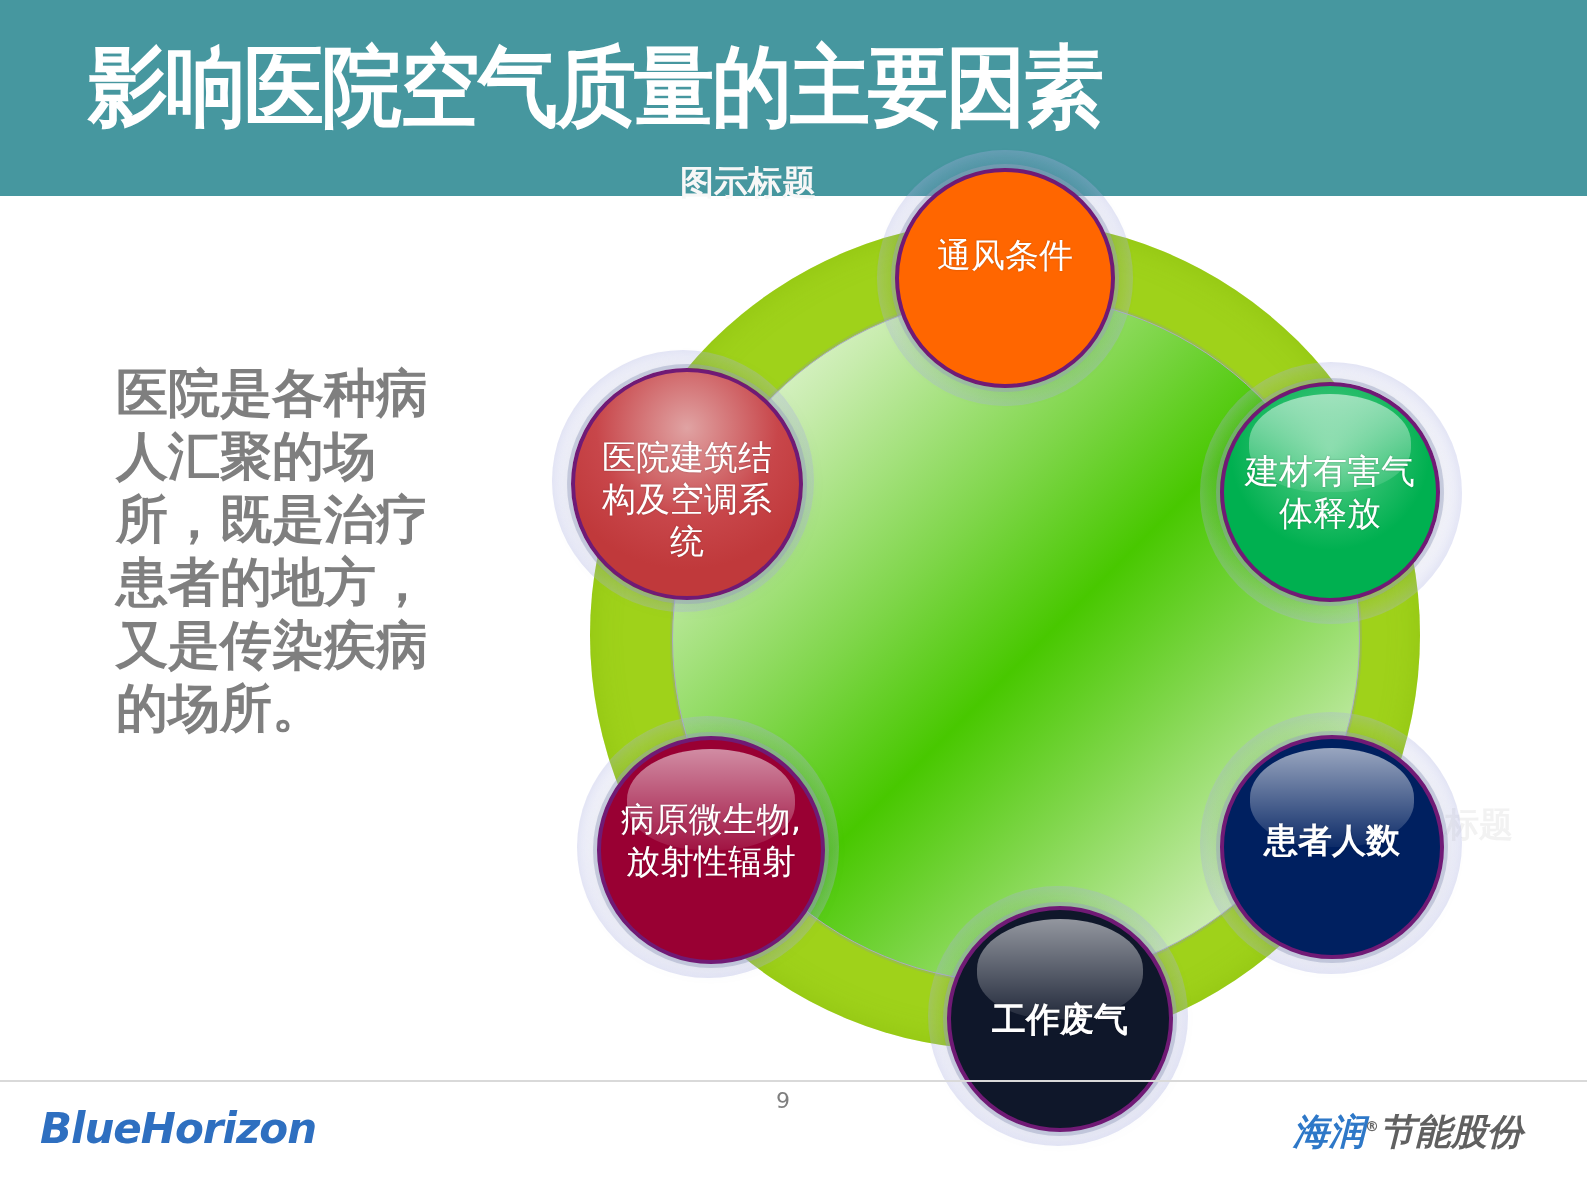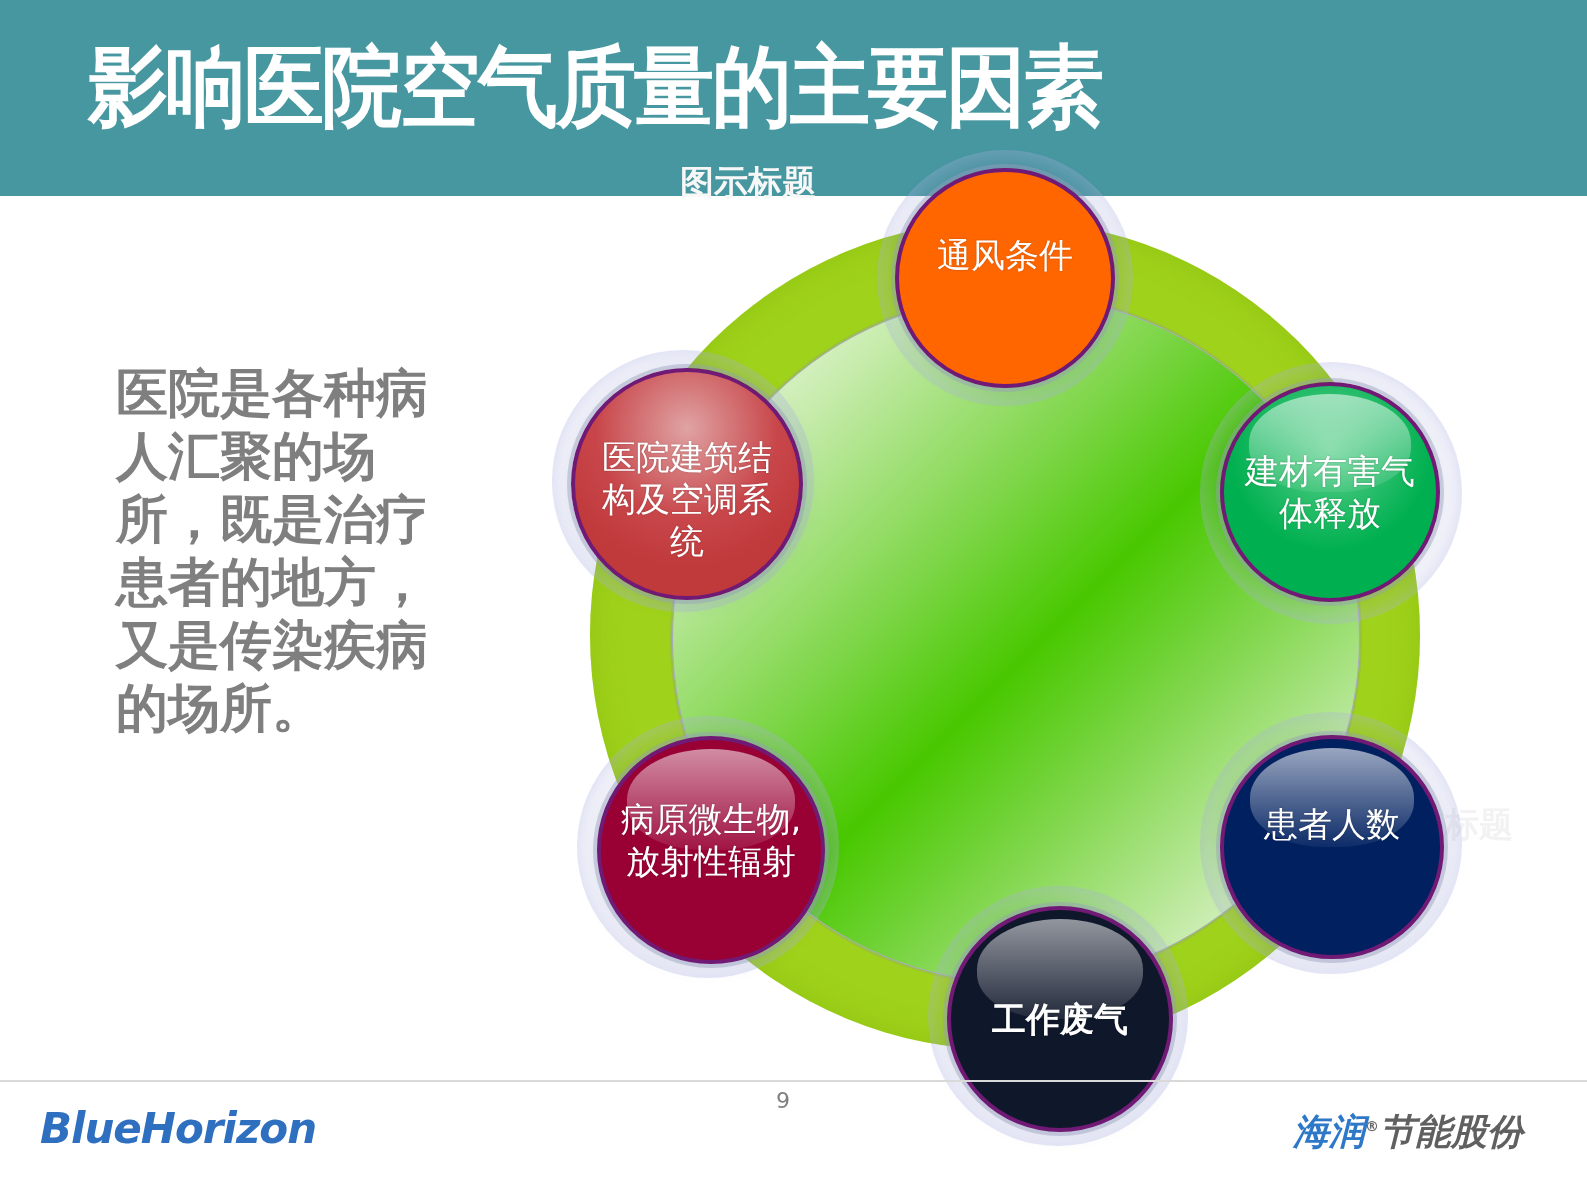--- a/index.html
+++ b/index.html
@@ -109,21 +109,21 @@
 
 <div class="node-halo" style="left:1200px; top:362px; width:262px; height:262px;"></div>
 <div class="node-disc" style="left:1220px; top:382px; width:212px; height:212px; background:radial-gradient(circle at 50% 30%, #5fd08f 0%, #00b050 55%);">
   <div class="gloss"></div>
   <span class="node-label" style="width:180px;">建材有害气体释放</span>
 </div>
 
 <div class="node-halo" style="left:1200px; top:712px; width:262px; height:262px;"></div>
 <div class="node-disc" style="left:1220px; top:735px; width:216px; height:216px; background:#002060; align-items:flex-start;">
   <div class="gloss" style="background:linear-gradient(180deg, rgba(255,255,255,0.6) 0%, rgba(255,255,255,0.05) 100%);"></div>
-  <span class="node-label" style="margin-top:64px; font-weight:normal;">患者人数</span>
+  <span class="node-label" style="margin-top:80px; font-weight:bold;">患者人数</span>
 </div>
 
 <div class="node-halo" style="left:928px; top:886px; width:260px; height:260px;"></div>
 <div class="node-disc" style="left:947px; top:906px; width:218px; height:218px; background:#0f172a; align-items:flex-start;">
   <div class="gloss"></div>
   <span class="node-label" style="margin-top:88px; font-weight:bold;">工作废气</span>
 </div>
 
 <div class="node-halo" style="left:577px; top:716px; width:262px; height:262px;"></div>
 <div class="node-disc" style="left:597px; top:736px; width:220px; height:220px; background:#990033;">

